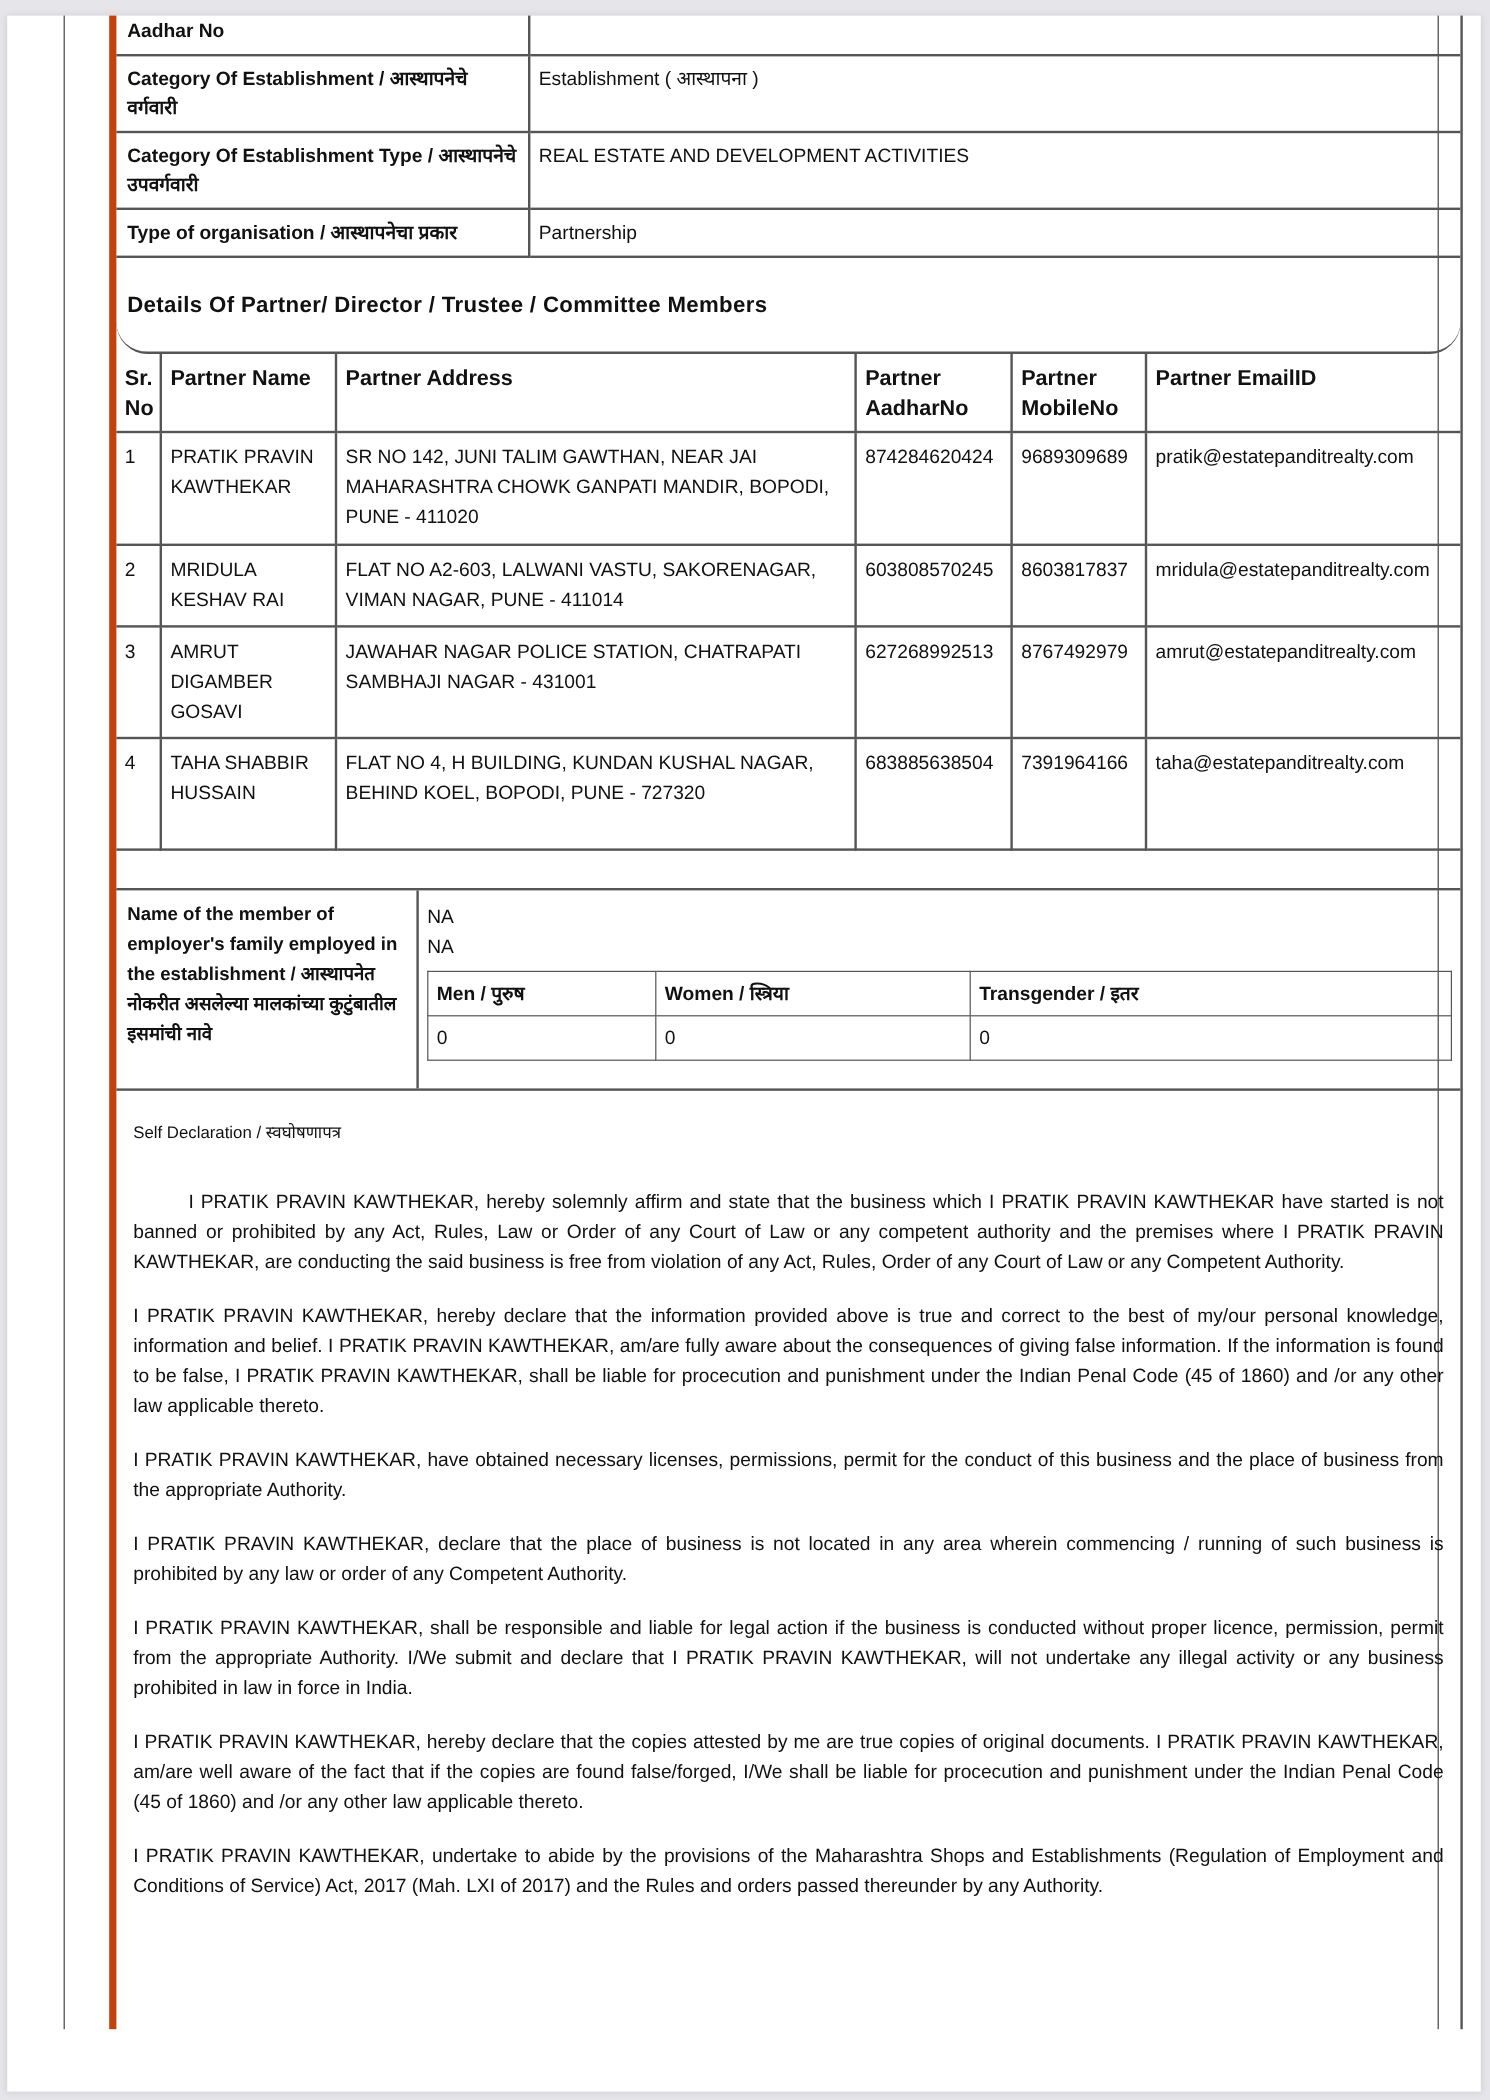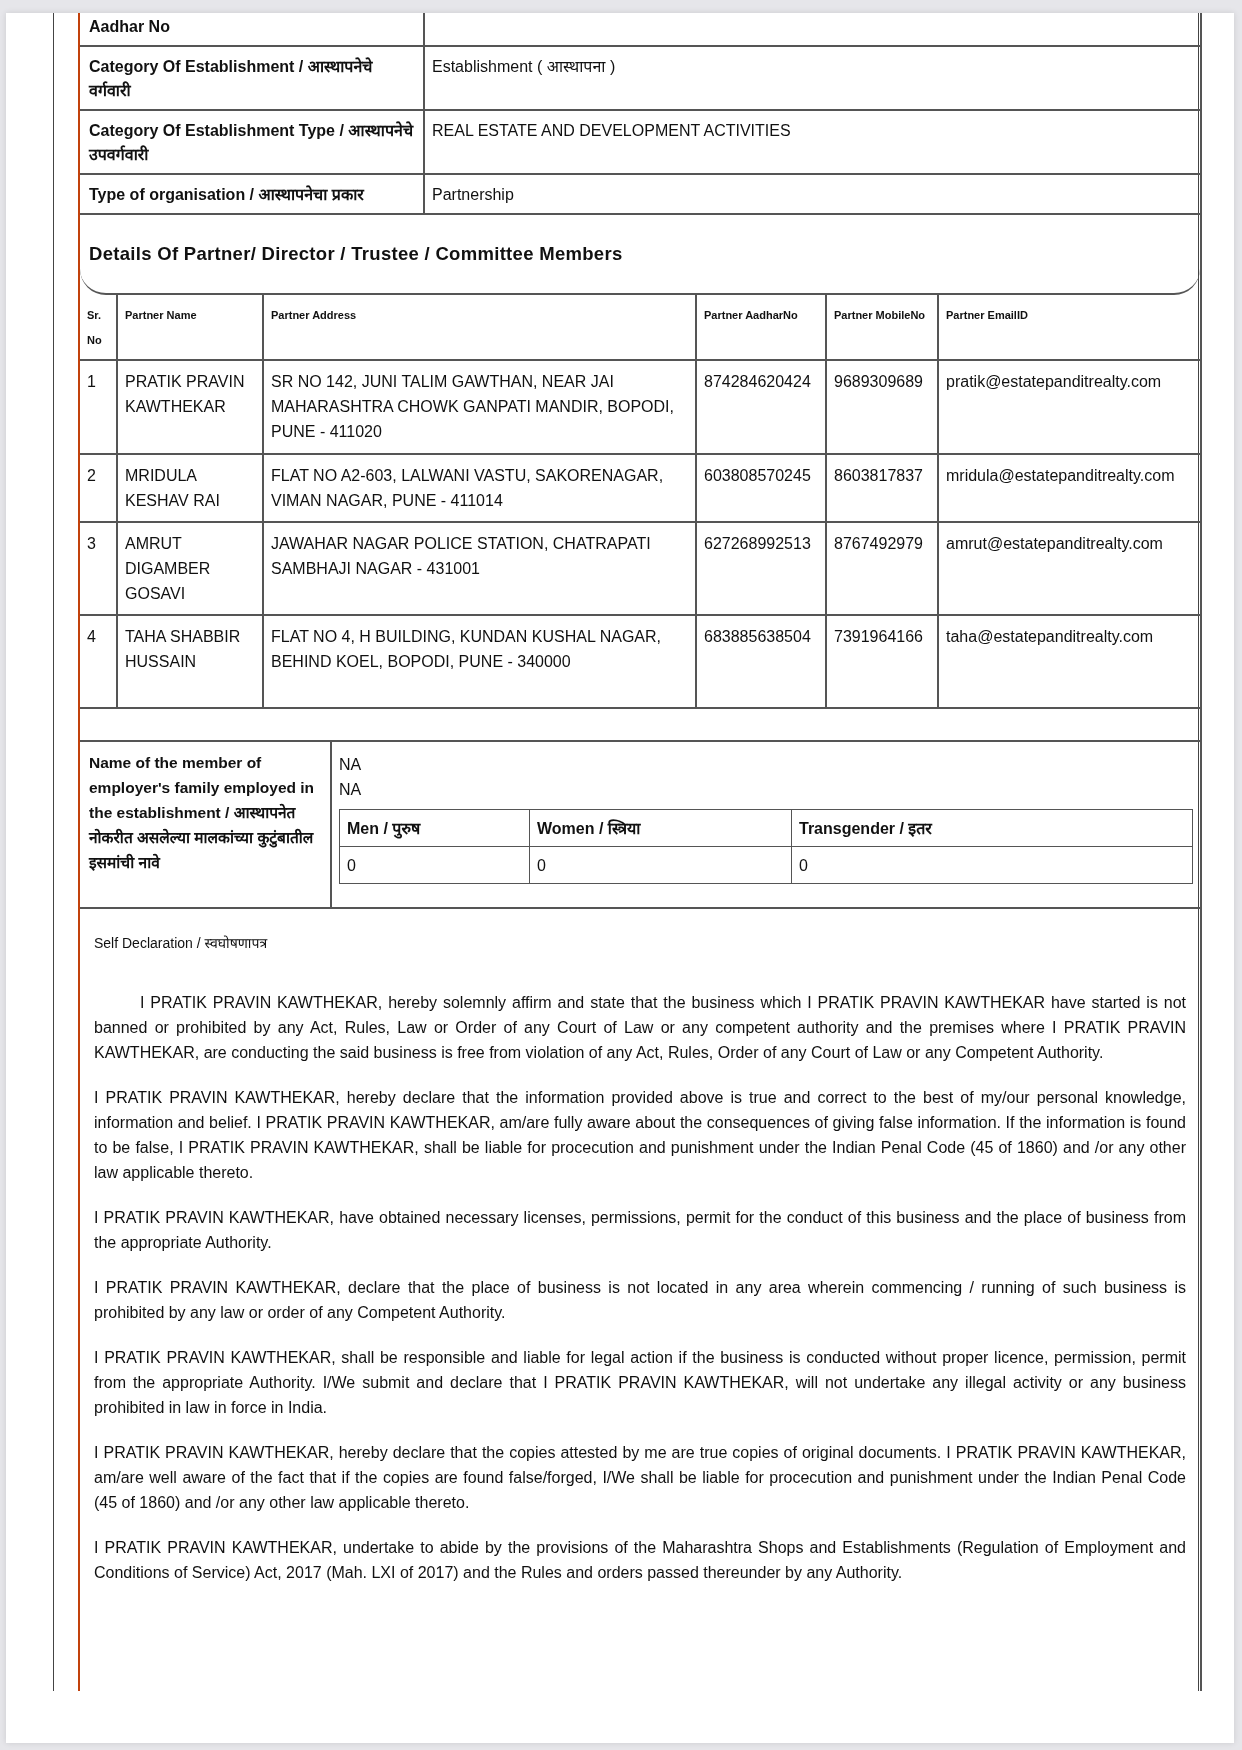--- a/index.html
+++ b/index.html
@@ -11,41 +11,41 @@
     position:relative;
   }
   .sheet {
     position:absolute; left:6px; top:13px; width:1228px; height:1730px;
     background:#ffffff;
     box-shadow:0 0 6px rgba(0,0,0,0.12);
   }
   .outer-line-l { position:absolute; left:53px; top:13px; width:1px; height:1678px; background:#444; }
   .outer-line-r { position:absolute; left:1198px; top:13px; width:1px; height:1678px; background:#444; }
   .doc {
-    position:absolute; left:78px; top:13px; width:1120px;
-    border-left:2px solid #c2410c; border-right:2px solid #555;
+    position:absolute; left:91px; top:13px; width:1120px;
+    border-left:6px solid #c2410c; border-right:2px solid #555;
     height:1678px;
   }
   table { border-collapse:collapse; }
   .kv { width:1120px; table-layout:fixed; }
   .kv td { border-bottom:2px solid #555; vertical-align:top; font-size:16px; line-height:24px; }
   .kv td.k { width:327px; padding:2px 7px 6px 9px; font-weight:bold; border-right:2px solid #555; }
   .kv td.v { padding:8px 7px 6px 7px; }
   .kv tr.first td.k { padding-top:2px; }
   .section-title {
     height:78px; border-bottom:2px solid #555;
     font-weight:bold; font-size:18.5px; letter-spacing:0.3px;
     padding:0 9px; line-height:78px;border-radius:26px;
   }
   .partners { width:1120px; table-layout:fixed; }
   .partners th, .partners td {
     border:2px solid #555; vertical-align:top; text-align:left;
     font-size:16px; line-height:25px; padding:8px 6px 6px 7px;
   }
-  .partners th { font-weight:bold; font-size:11px; }
+  .partners th { font-weight:bold; font-size:18px; }
   .partners tr > *:first-child { border-left:none; }
   .partners tr > *:last-child { border-right:none; }
   .partners thead th { border-top:none; }
   .spacer-row { height:31px; border-bottom:2px solid #555; }
   .family { display:flex; border-bottom:2px solid #555; height:165px; }
   .family .k {
     width:319px; padding:8px 8px 0 9px; font-weight:bold; font-size:15.5px; line-height:25px;
     border-right:2px solid #555;
   }
   .family .v { flex:1; padding:10px 7px 0 7px; font-size:16px; line-height:25px; }
@@ -129,21 +129,21 @@
         <td>3</td>
         <td>AMRUT DIGAMBER GOSAVI</td>
         <td>JAWAHAR NAGAR POLICE STATION, CHATRAPATI SAMBHAJI NAGAR - 431001</td>
         <td>627268992513</td>
         <td>8767492979</td>
         <td>amrut@estatepanditrealty.com</td>
       </tr>
       <tr style="height:93px">
         <td>4</td>
         <td>TAHA SHABBIR HUSSAIN</td>
-        <td>FLAT NO 4, H BUILDING, KUNDAN KUSHAL NAGAR, BEHIND KOEL, BOPODI, PUNE - 340000</td>
+        <td>FLAT NO 4, H BUILDING, KUNDAN KUSHAL NAGAR, BEHIND KOEL, BOPODI, PUNE - 727320</td>
         <td>683885638504</td>
         <td>7391964166</td>
         <td>taha@estatepanditrealty.com</td>
       </tr>
     </tbody>
   </table>
 
   <div class="spacer-row"></div>
 
   <div class="family">

